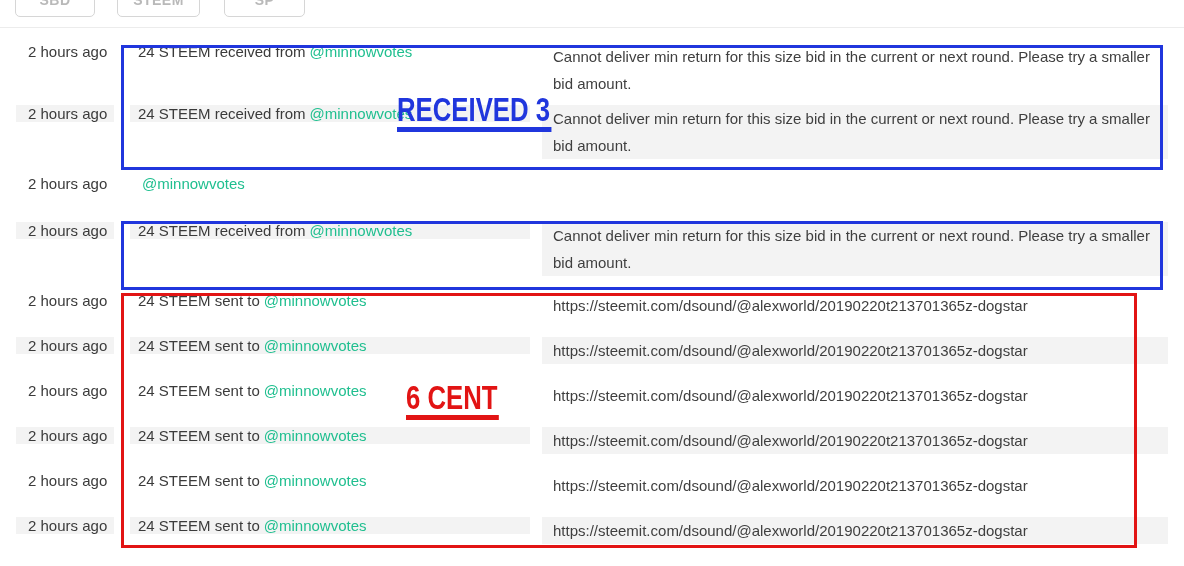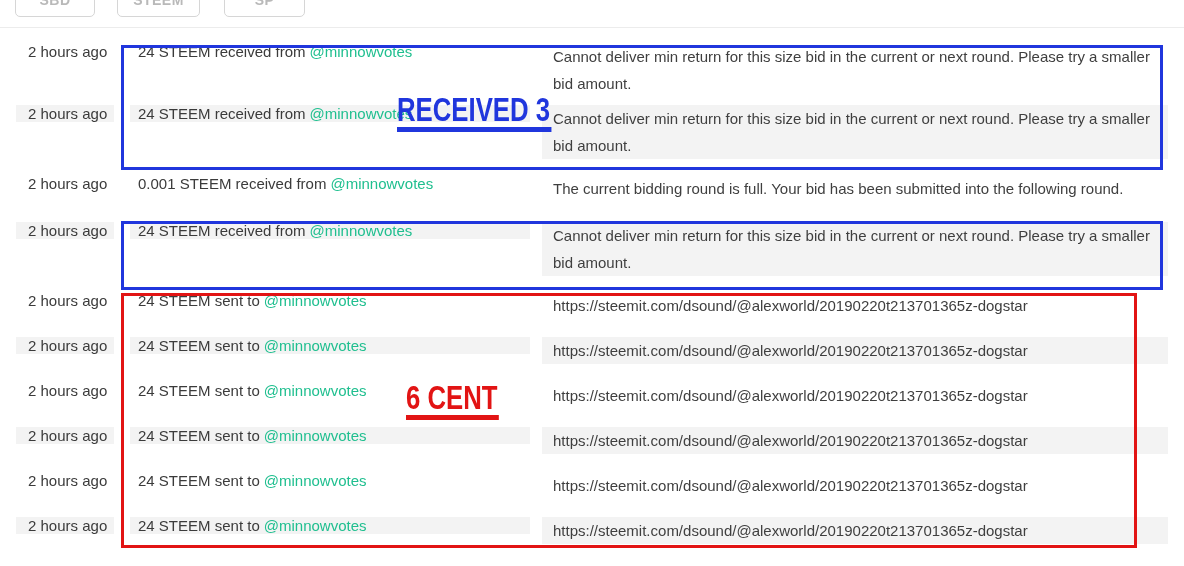--- a/index.html
+++ b/index.html
@@ -102,27 +102,23 @@
       </div>
       <div class="gap2"></div>
       <div class="cell cell-memo">
         <span>Cannot deliver min return for this size bid in the current or next round. Please try a smaller bid amount.</span>
       </div>
     </div>
     <div class="row" style="height: 47px;">
       <div class="cell cell-time">2 hours ago</div>
       <div class="gap1"></div>
       <div class="cell cell-desc">
-        <span>0.001 STEEM received from</span>
-        <a class="account-link">@minnowvotes</a>
-      </div>
-      <div class="gap2"></div>
-      <div class="cell cell-memo">
-        <span>The current bidding round is full. Your bid has been submitted into the following round.</span>
-      </div>
+        <a class="account-link">@minnowvotes</a>
+      </div>
+      <div class="gap2"></div>
     </div>
     <div class="row alt" style="height: 56px; margin-bottom: 14px;">
       <div class="cell cell-time">2 hours ago</div>
       <div class="gap1"></div>
       <div class="cell cell-desc">
         <span>24 STEEM received from</span>
         <a class="account-link">@minnowvotes</a>
       </div>
       <div class="gap2"></div>
       <div class="cell cell-memo">

